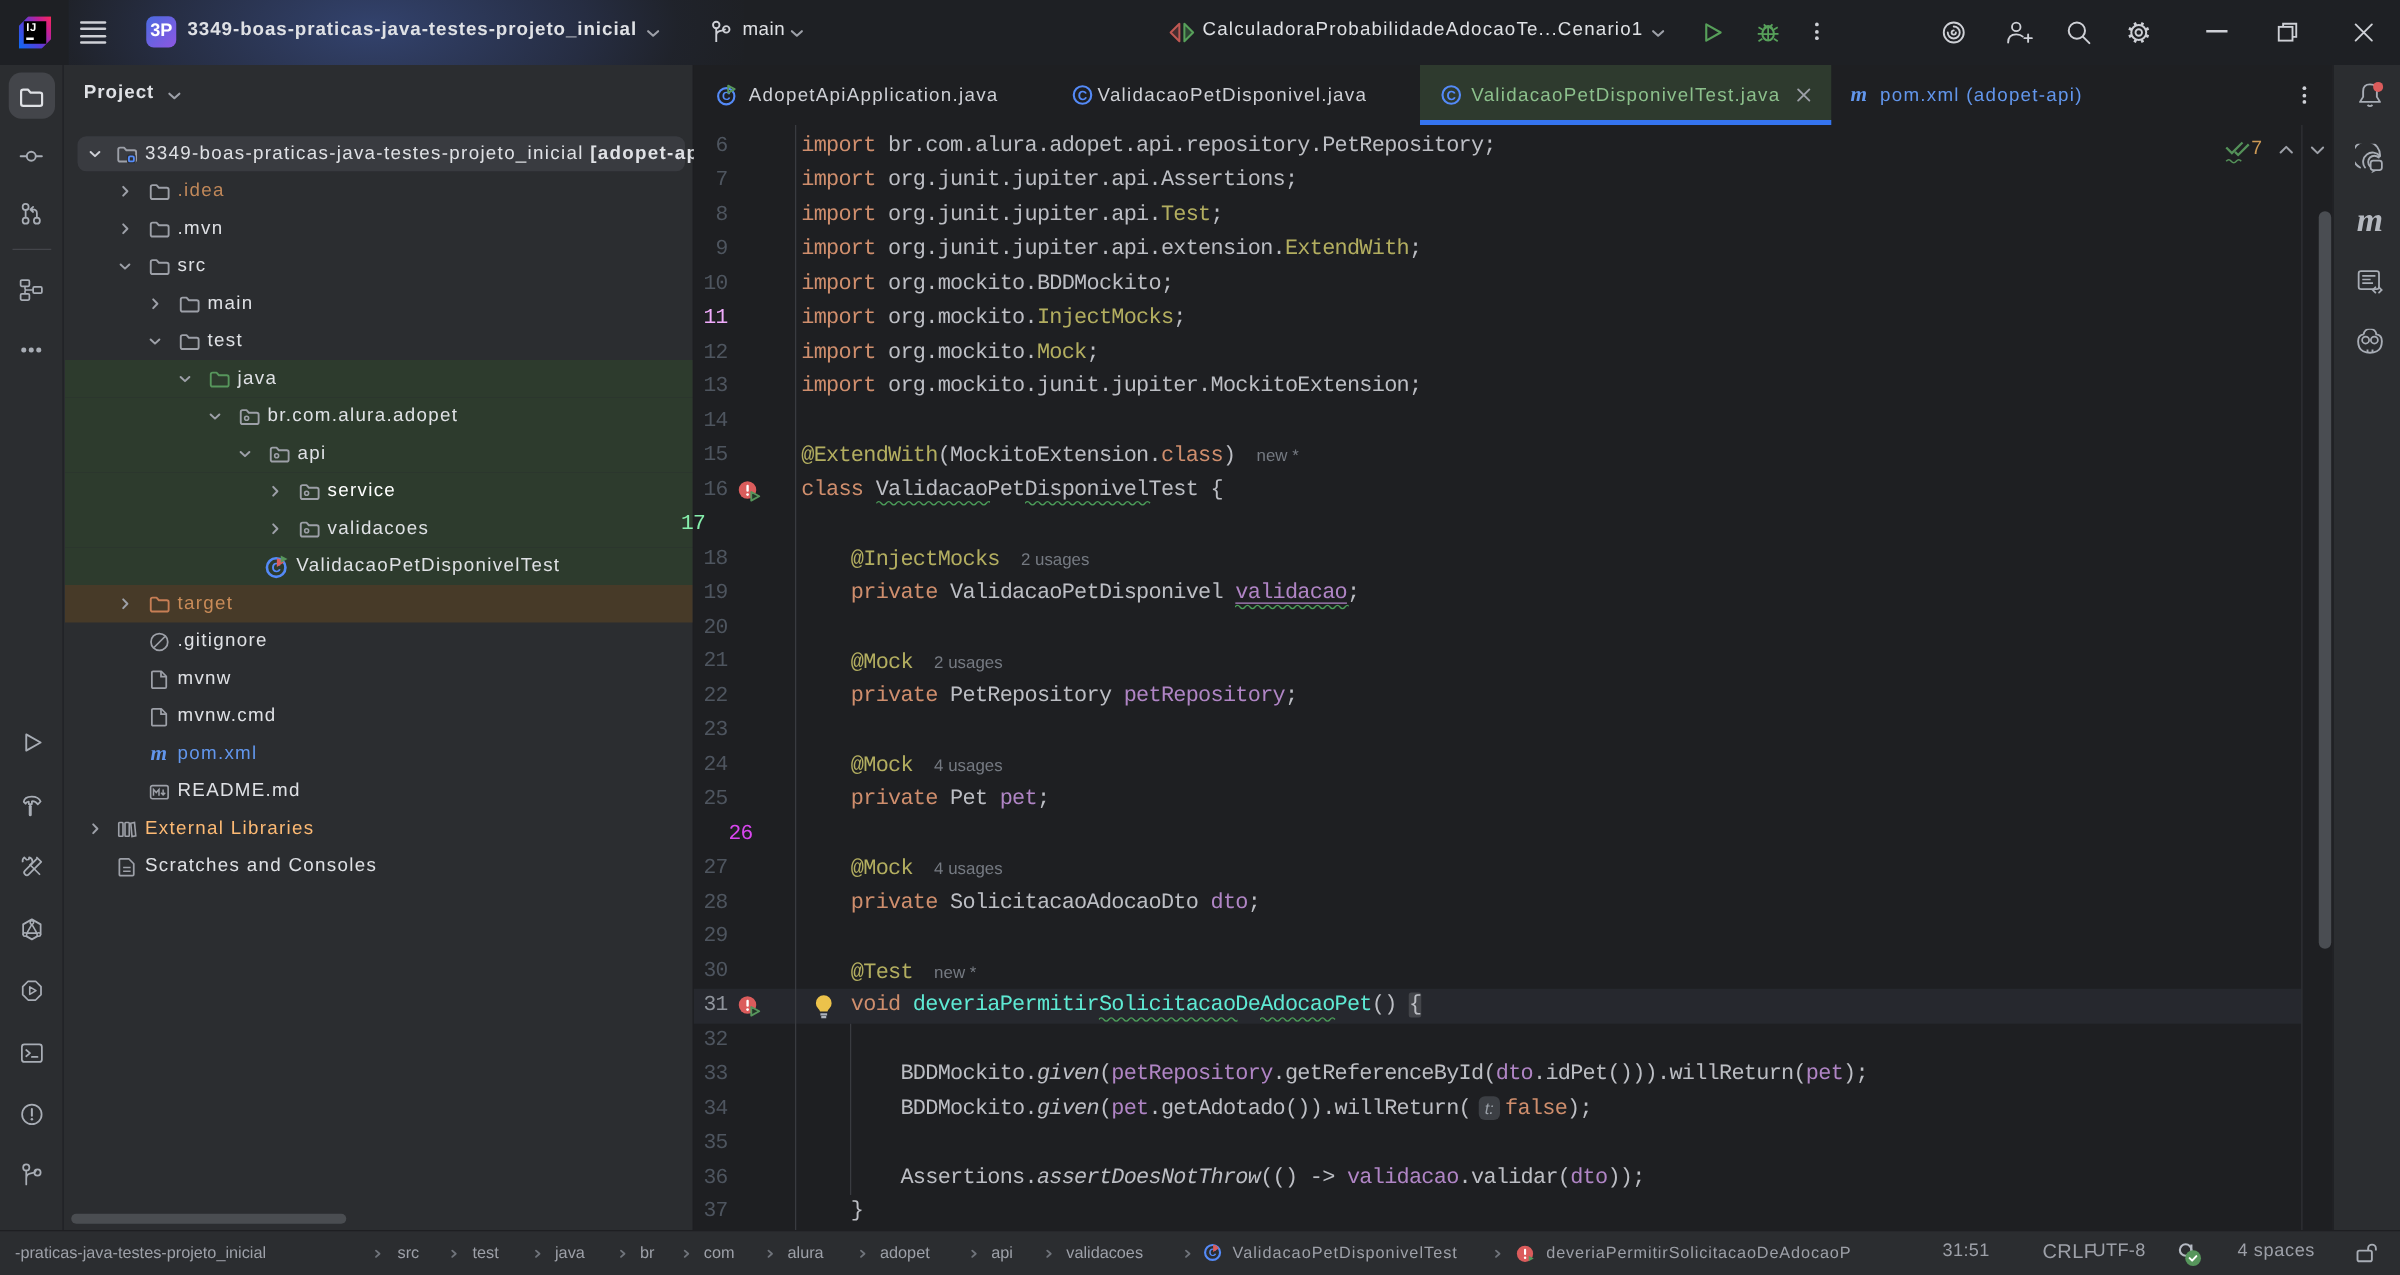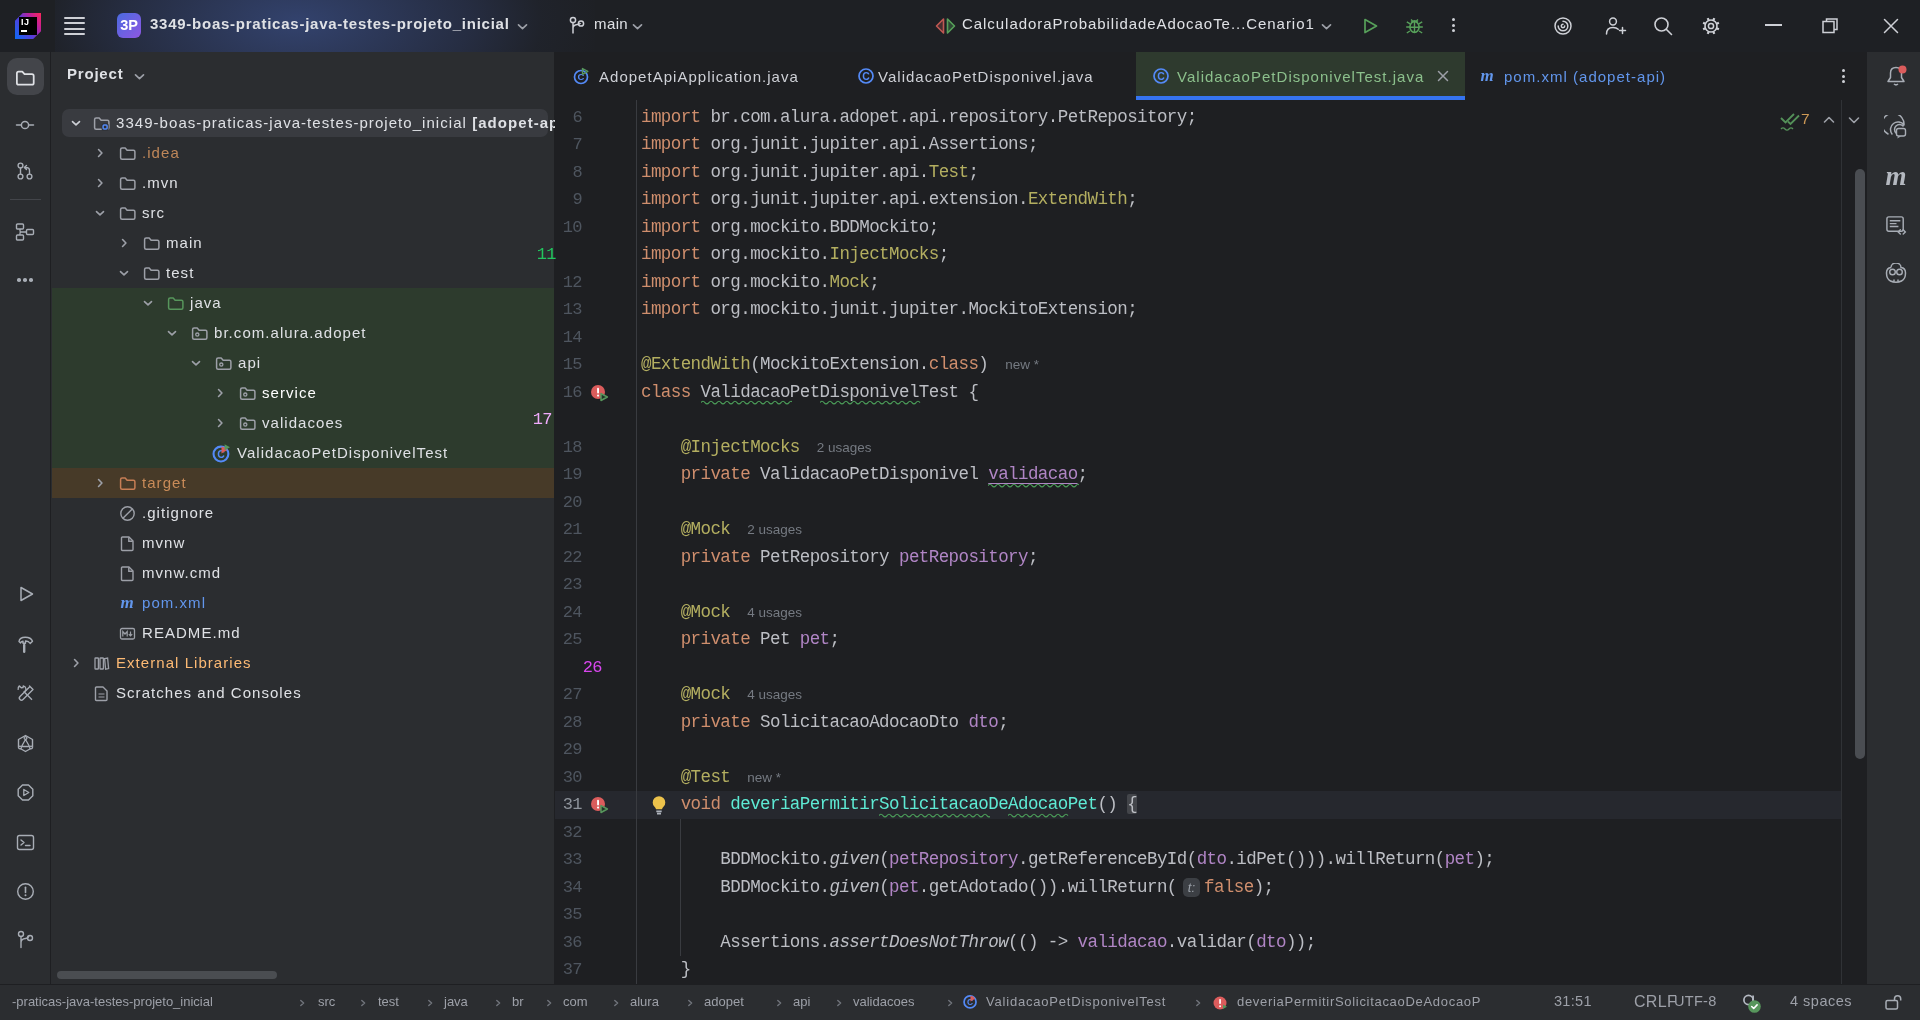--- a/index.html
+++ b/index.html
@@ -329,27 +329,27 @@
 <div id="editor" class="abs"></div>
 <div class="abs" style="left:555px;top:791.0px;width:1286px;height:27.5px;background:#26282e"></div>
 <div class="abs" style="left:636px;top:100px;width:1px;height:884px;background:#393b40"></div>
 <div class="abs" style="left:1841px;top:100px;width:1px;height:884px;background:#303236"></div>
 <div class="abs" style="left:680px;top:818.5px;width:1px;height:137.4px;background:#393b40"></div>
 <div class="gutn" style="left:542px;top:103.80px;color:#4e555f">6</div>
 <div class="gutn" style="left:542px;top:131.29px;color:#4e555f">7</div>
 <div class="gutn" style="left:542px;top:158.78px;color:#4e555f">8</div>
 <div class="gutn" style="left:542px;top:186.27px;color:#4e555f">9</div>
 <div class="gutn" style="left:542px;top:213.76px;color:#4e555f">10</div>
-<div class="gutn" style="left:516px;top:241.25px;color:#22c55e">11</div>
+<div class="gutn" style="left:542px;top:241.25px;color:#f0abfc">11</div>
 <div class="gutn" style="left:542px;top:268.74px;color:#4e555f">12</div>
 <div class="gutn" style="left:542px;top:296.23px;color:#4e555f">13</div>
 <div class="gutn" style="left:542px;top:323.72px;color:#4e555f">14</div>
 <div class="gutn" style="left:542px;top:351.21px;color:#4e555f">15</div>
 <div class="gutn" style="left:542px;top:378.70px;color:#4e555f">16</div>
-<div class="gutn" style="left:512px;top:406.19px;color:#f0abfc">17</div>
+<div class="gutn" style="left:524px;top:406.19px;color:#86efac">17</div>
 <div class="gutn" style="left:542px;top:433.68px;color:#4e555f">18</div>
 <div class="gutn" style="left:542px;top:461.17px;color:#4e555f">19</div>
 <div class="gutn" style="left:542px;top:488.66px;color:#4e555f">20</div>
 <div class="gutn" style="left:542px;top:516.15px;color:#4e555f">21</div>
 <div class="gutn" style="left:542px;top:543.64px;color:#4e555f">22</div>
 <div class="gutn" style="left:542px;top:571.13px;color:#4e555f">23</div>
 <div class="gutn" style="left:542px;top:598.62px;color:#4e555f">24</div>
 <div class="gutn" style="left:542px;top:626.11px;color:#4e555f">25</div>
 <div class="gutn" style="left:562px;top:653.60px;color:#d946ef">26</div>
 <div class="gutn" style="left:542px;top:681.09px;color:#4e555f">27</div>

